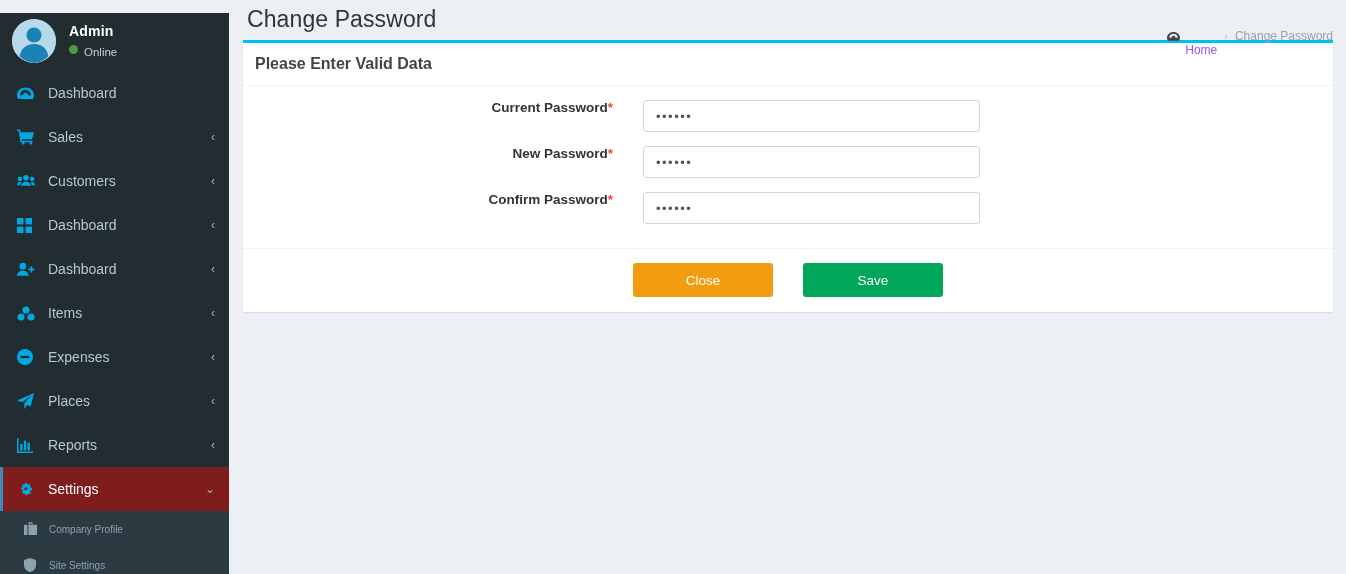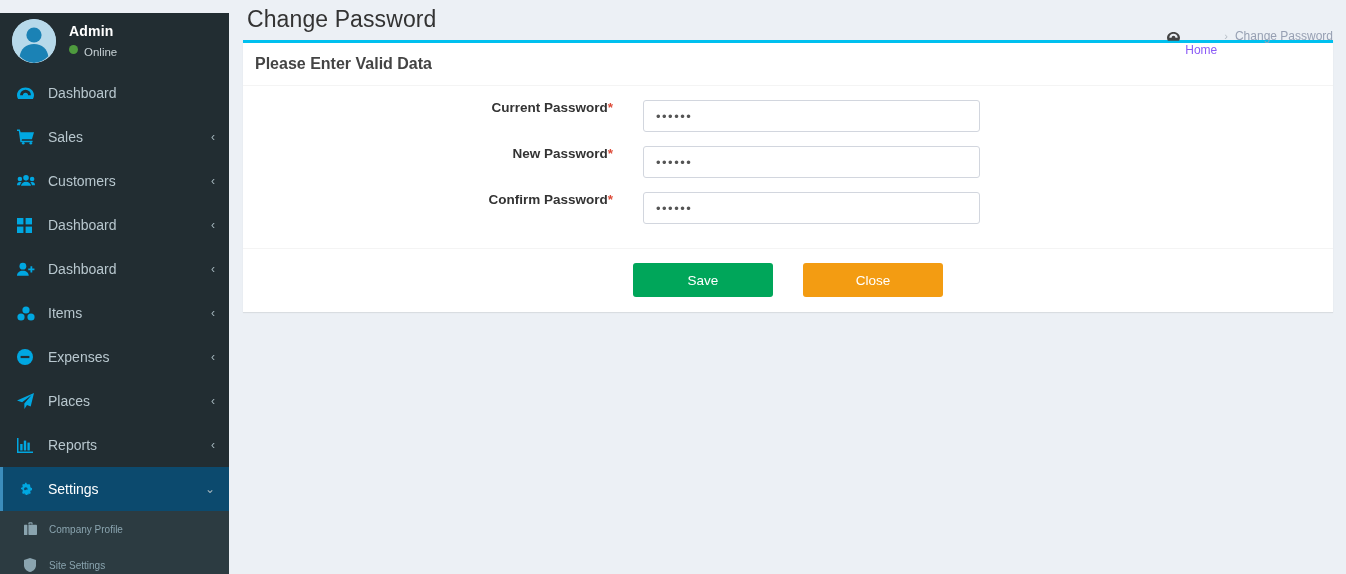--- a/index.html
+++ b/index.html
@@ -83,21 +83,21 @@
   .nav-item .ico svg { display: block; }
   .nav-label { flex: 1 1 auto; white-space: nowrap; }
   .nav-item .chev {
     color: #a2b3ba;
     font-size: 12px;
     width: 12px;
     text-align: right;
     flex: 0 0 12px;
   }
   .nav-item.active {
-    background: #0c4a6e;
+    background: #7f1d1d;
     border-left-color: #3c8dbc;
     color: #fff;
   }
   .nav-item.active .nav-label { color: #ffffff; }
 
   .subnav { list-style: none; background: #2c3b41; }
   .subnav-item {
     display: flex;
     align-items: center;
     height: 36px;
@@ -428,19 +428,19 @@
           <input class="form-control" type="text" value="••••••" style="">
         </div>
 
         <div class="form-row">
           <label class="form-label"><span>Confirm Password</span><span class="req">*</span></label>
           <input class="form-control" type="text" value="••••••" style="">
         </div>
       </div>
 
       <div class="panel-footer">
+        <button class="btn btn-close">Close</button>
         <button class="btn btn-save">Save</button>
-        <button class="btn btn-close">Close</button>
       </div>
     </div>
 
   </section>
 </div>
 
 </body></html>

